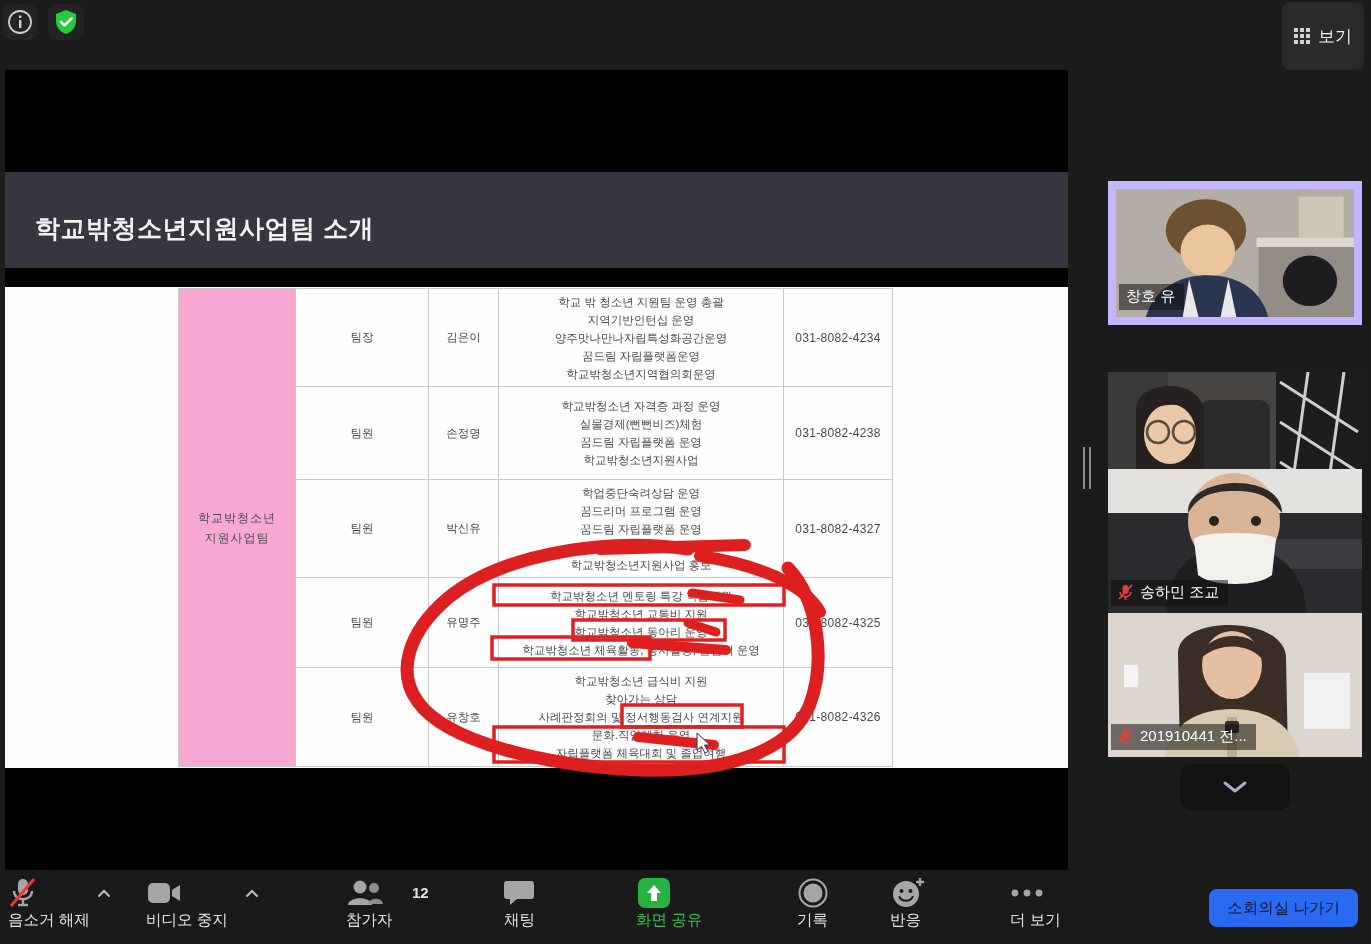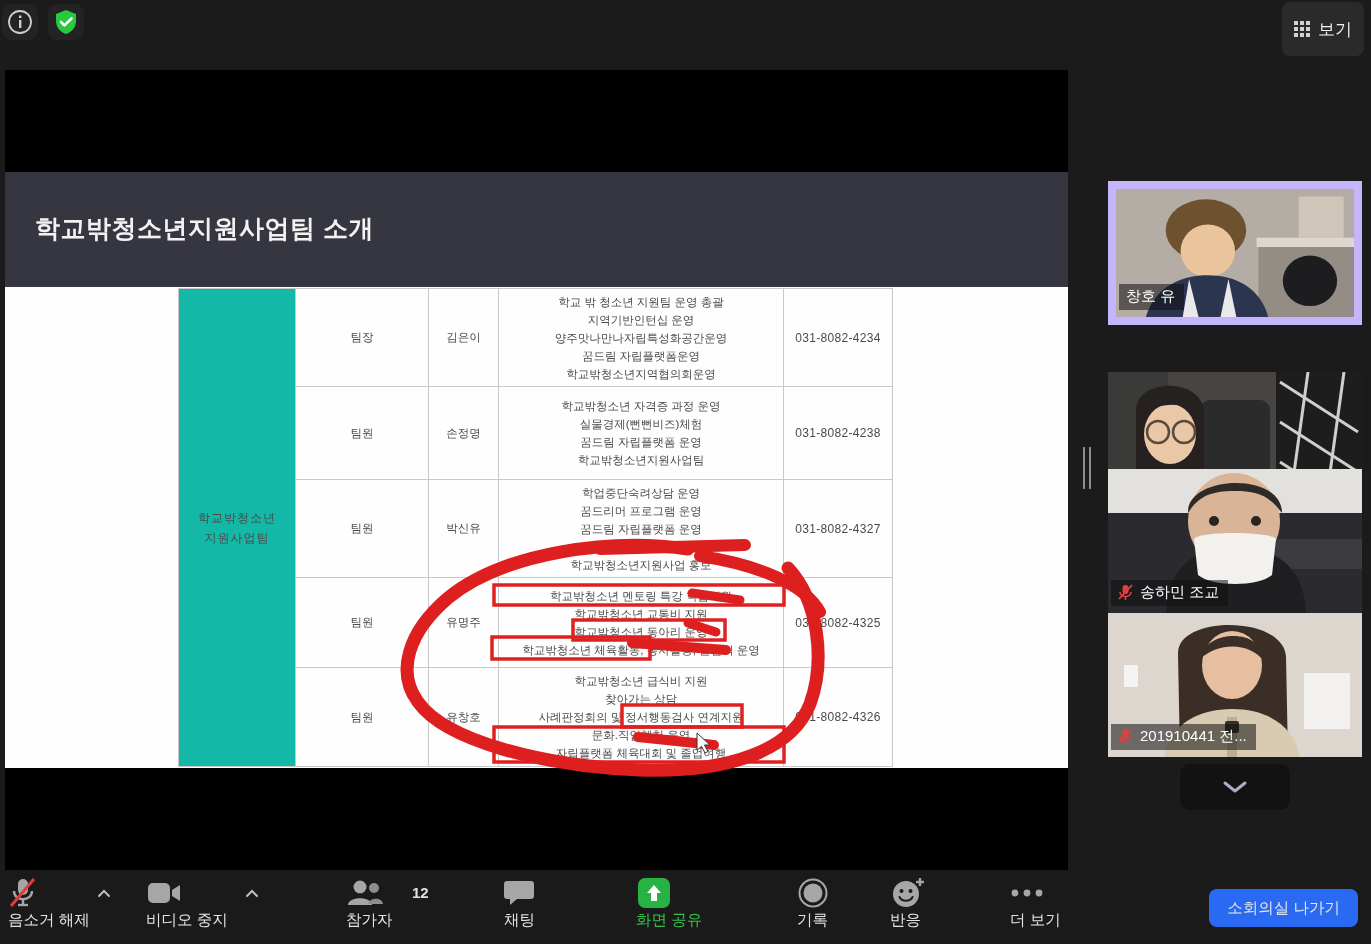--- a/index.html
+++ b/index.html
@@ -1,31 +1,31 @@
 <!DOCTYPE html>
 <html><head>
 <meta charset="utf-8">
 <style>
   html,body{margin:0;padding:0;background:#1b1b1b;width:1371px;height:944px;overflow:hidden;
     font-family:"Liberation Sans",sans-serif;-webkit-font-smoothing:antialiased;}
   
   .top-btn{position:absolute;top:4px;width:36px;height:36px;background:#232323;border-radius:9px;
     display:flex;align-items:center;justify-content:center;}
   .view-btn{position:absolute;top:2px;right:7px;height:34px;background:#2a2a2a;border-radius:8px;
-    display:flex;align-items:center;gap:8px;padding:10px 12px;color:#f0f0f0;font-size:17px;}
+    display:flex;align-items:center;gap:8px;padding:17px 12px;color:#f0f0f0;font-size:17px;}
   
   .screen{position:absolute;left:5px;top:70px;width:1063px;height:800px;background:#000;}
-  .titleband{position:absolute;left:0;top:102px;width:100%;height:115px;background:#363640;}
+  .titleband{position:absolute;left:0;top:102px;width:100%;height:96px;background:#363640;}
   .slide-title{position:absolute;left:30px;top:40px;color:#f2f2f2;font-size:25px;font-weight:700;letter-spacing:.5px;}
   .content{position:absolute;left:0;top:217px;width:100%;height:481px;background:#fefefe;}
   
   table.orgtbl{position:absolute;left:173px;top:1px;border-collapse:collapse;table-layout:fixed;
     font-size:11.5px;color:#4a4a4a;}
   table.orgtbl td{border:1px solid #c9c9c9;text-align:center;vertical-align:middle;padding:0;}
-  .groupcell{background:#14b8a6;font-size:12px;line-height:20px;letter-spacing:1px;margin-left:24px;}
+  .groupcell{background:#f9a8d4;font-size:12px;line-height:20px;letter-spacing:1px;margin-left:24px;}
   .duty{line-height:18px;}
   .phone{font-size:12px;letter-spacing:.3px;}
   
   .divider{position:absolute;left:1082px;top:447px;width:10px;height:42px;display:flex;gap:4px;justify-content:center;}
   .divider i{display:block;width:2px;height:42px;background:#8d8d8d;}
   
   .tile{position:absolute;left:1108px;width:254px;height:144px;background:#2a2a2a;overflow:hidden;box-sizing:border-box;}
   .tile.active{border:8px solid #c4b5fd;}
   .vlabel{position:absolute;left:3px;bottom:7px;background:rgba(15,15,15,.55);color:#fff;
     font-size:15px;padding:3px 9px 4px 7px;display:flex;align-items:center;gap:7px;white-space:nowrap;}
@@ -34,21 +34,21 @@
     border-radius:10px;display:flex;align-items:center;justify-content:center;}
   
   .toolbar{position:absolute;left:0;top:870px;width:1371px;height:74px;background:#1a1a1a;}
   .ctl{position:absolute;top:6px;width:100px;display:flex;flex-direction:column;align-items:flex-start;
     color:#e3e3e3;font-size:15.5px;}
   .ctl .ico{height:34px;display:flex;align-items:center;justify-content:center;position:relative;}
   .caret{position:absolute;top:14px;}
   .count{position:absolute;left:66px;top:8px;font-size:15px;font-weight:700;color:#e0e0e0;}
   .share-label{color:#35c149;}
   .leave-btn{position:absolute;right:13px;top:19px;height:38px;background:#2a6af3;border:none;border-radius:8px;
-    color:#e5e5e5;font-size:15.5px;padding:0 18px;font-family:inherit;}
+    color:#0f172a;font-size:15.5px;padding:0 18px;font-family:inherit;}
   
   .overlay{position:absolute;inset:0;pointer-events:none;z-index:6;}
 </style>
 </head>
 <body>
 
 <div class="top-btn" style="left:2px;">
   <svg width="26" height="26" viewBox="0 0 26 26">
     <circle cx="13" cy="13" r="11" fill="none" stroke="#cfcfcf" stroke-width="1.8"></circle>
     <rect x="12" y="11" width="2.4" height="8" fill="#cfcfcf"></rect>
@@ -108,21 +108,21 @@
         </td>
         <td class="phone">031-8082-4234</td>
       </tr>
       <tr style="height:93px;">
         <td>팀원</td>
         <td>손정명</td>
         <td>
           <div class="duty">학교밖청소년 자격증 과정 운영</div>
           <div class="duty">실물경제(뻔뻔비즈)체험</div>
           <div class="duty">꿈드림 자립플랫폼 운영</div>
-          <div class="duty">학교밖청소년지원사업팀</div>
+          <div class="duty">학교밖청소년지원사업</div>
         </td>
         <td class="phone">031-8082-4238</td>
       </tr>
       <tr style="height:98px;">
         <td>팀원</td>
         <td>박신유</td>
         <td>
           <div class="duty">학업중단숙려상담 운영</div>
           <div class="duty">꿈드리머 프로그램 운영</div>
           <div class="duty">꿈드림 자립플랫폼 운영</div>

